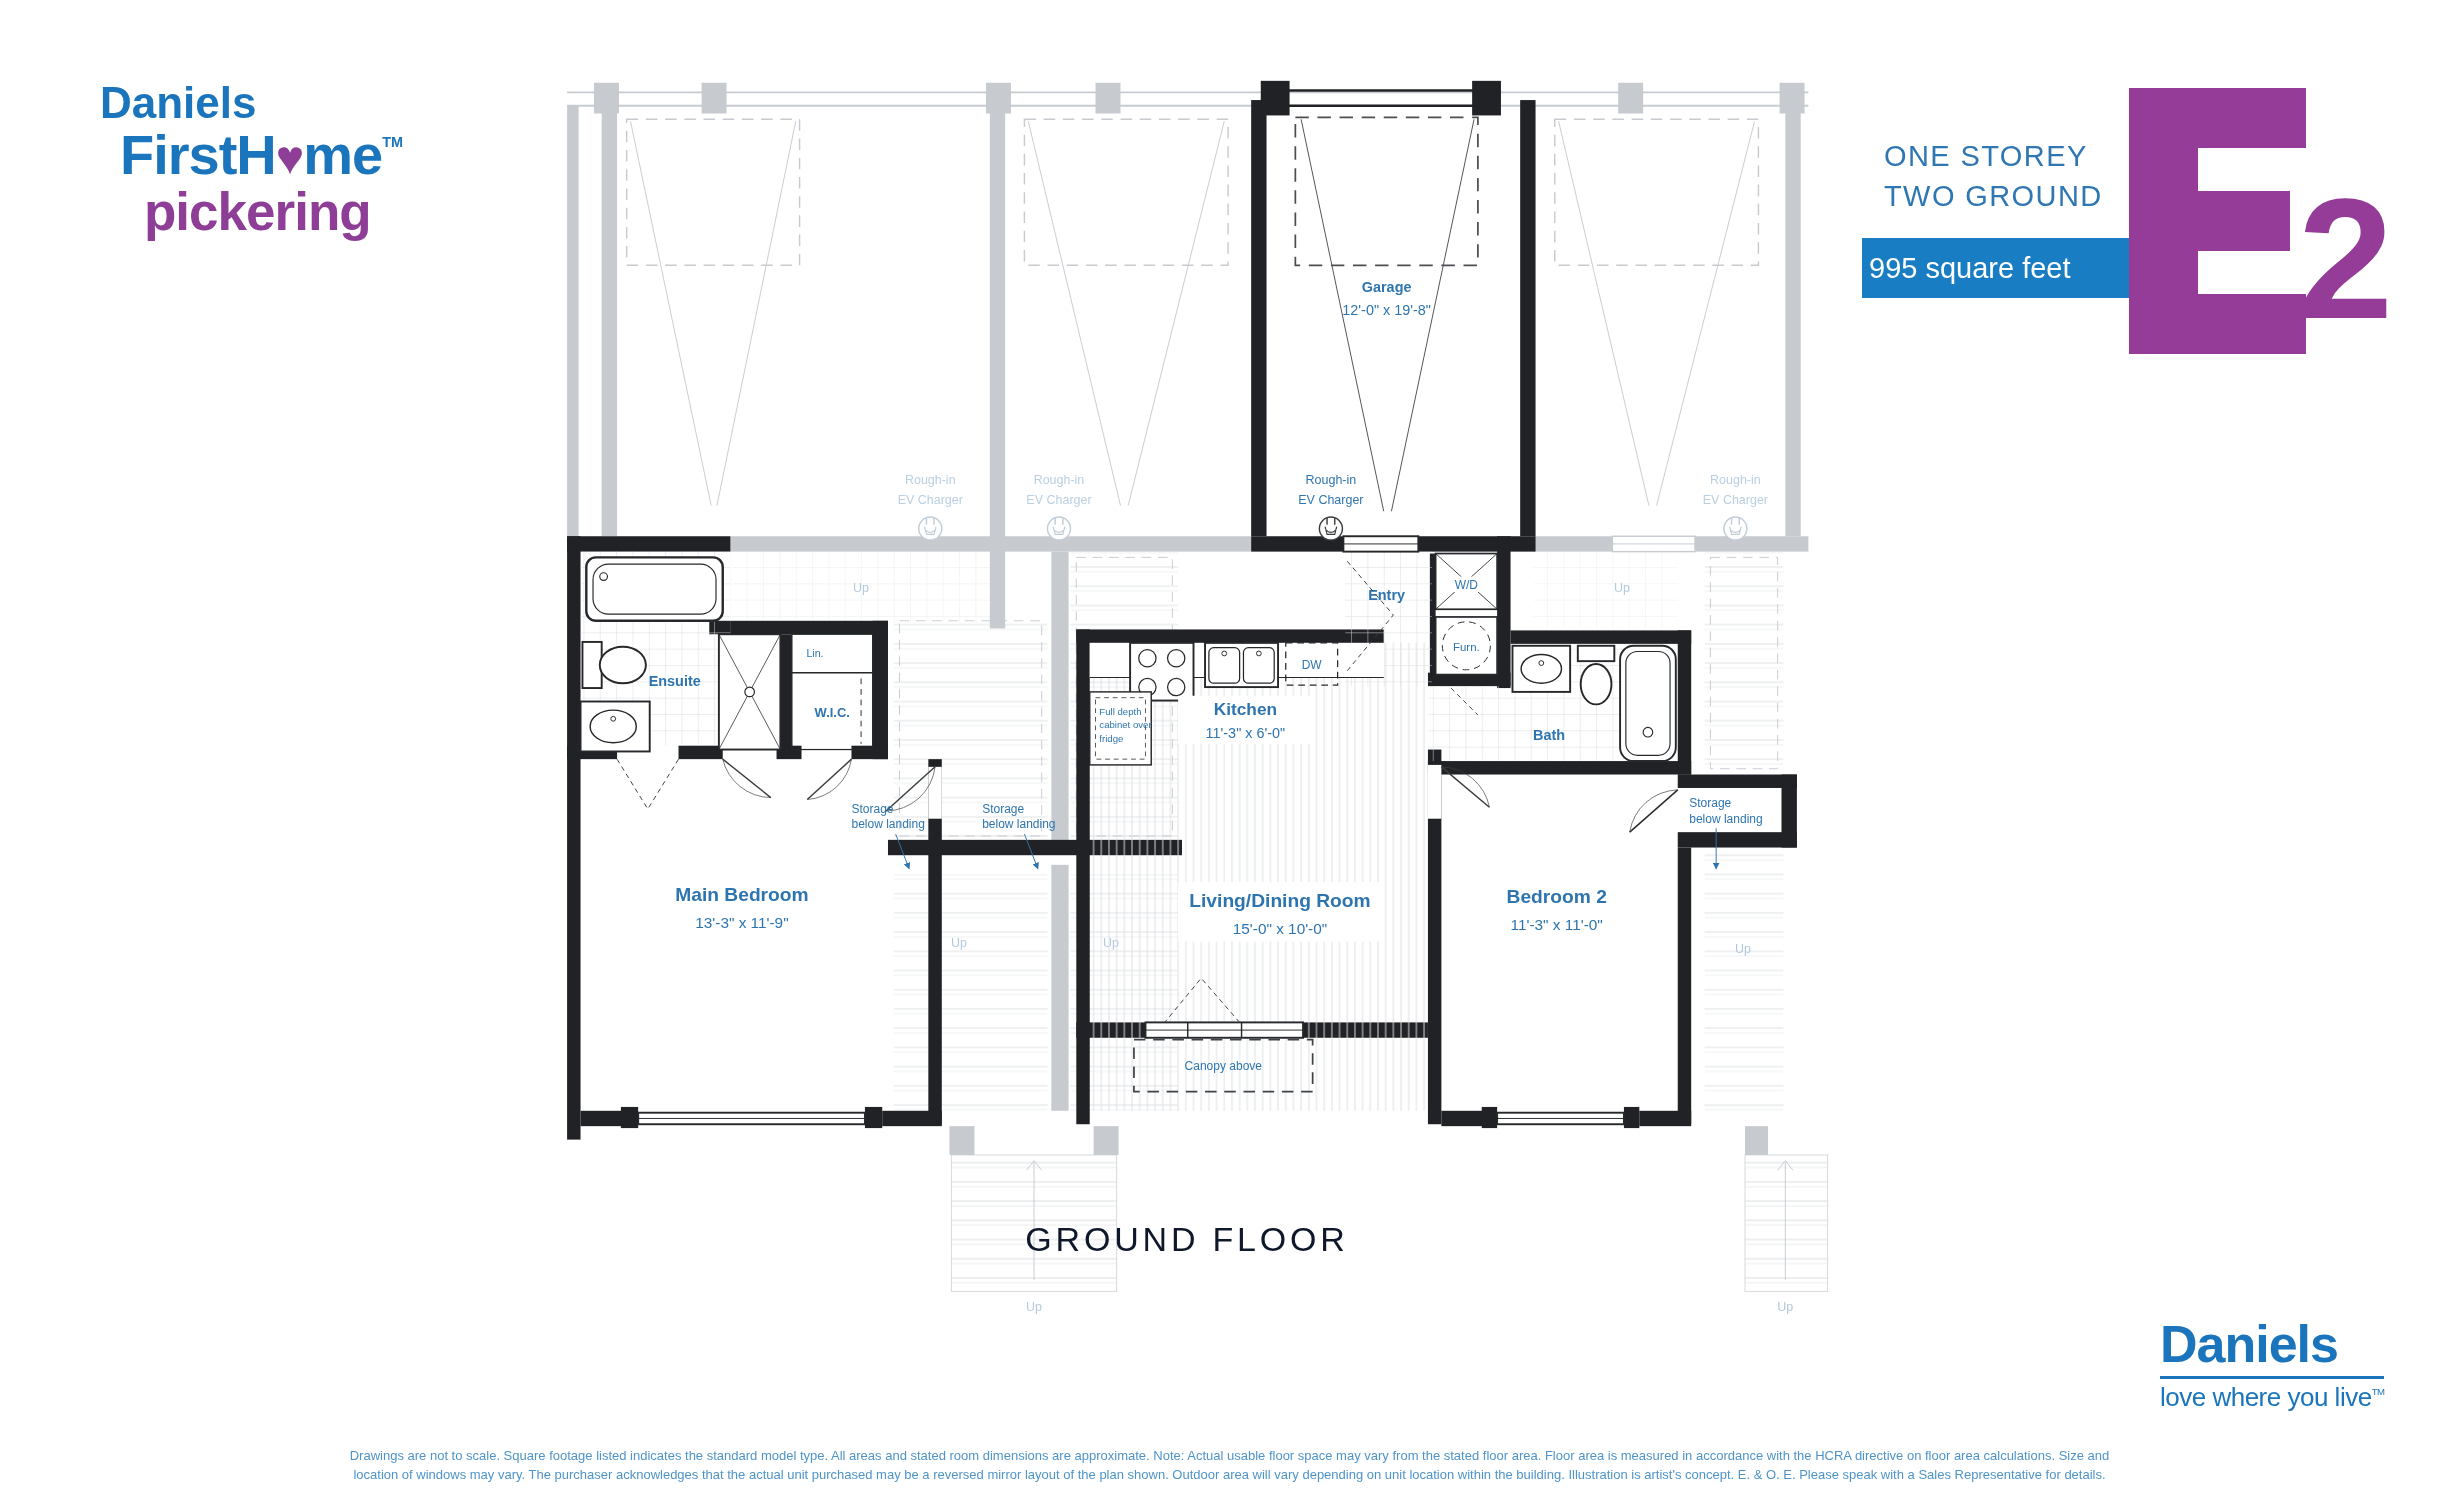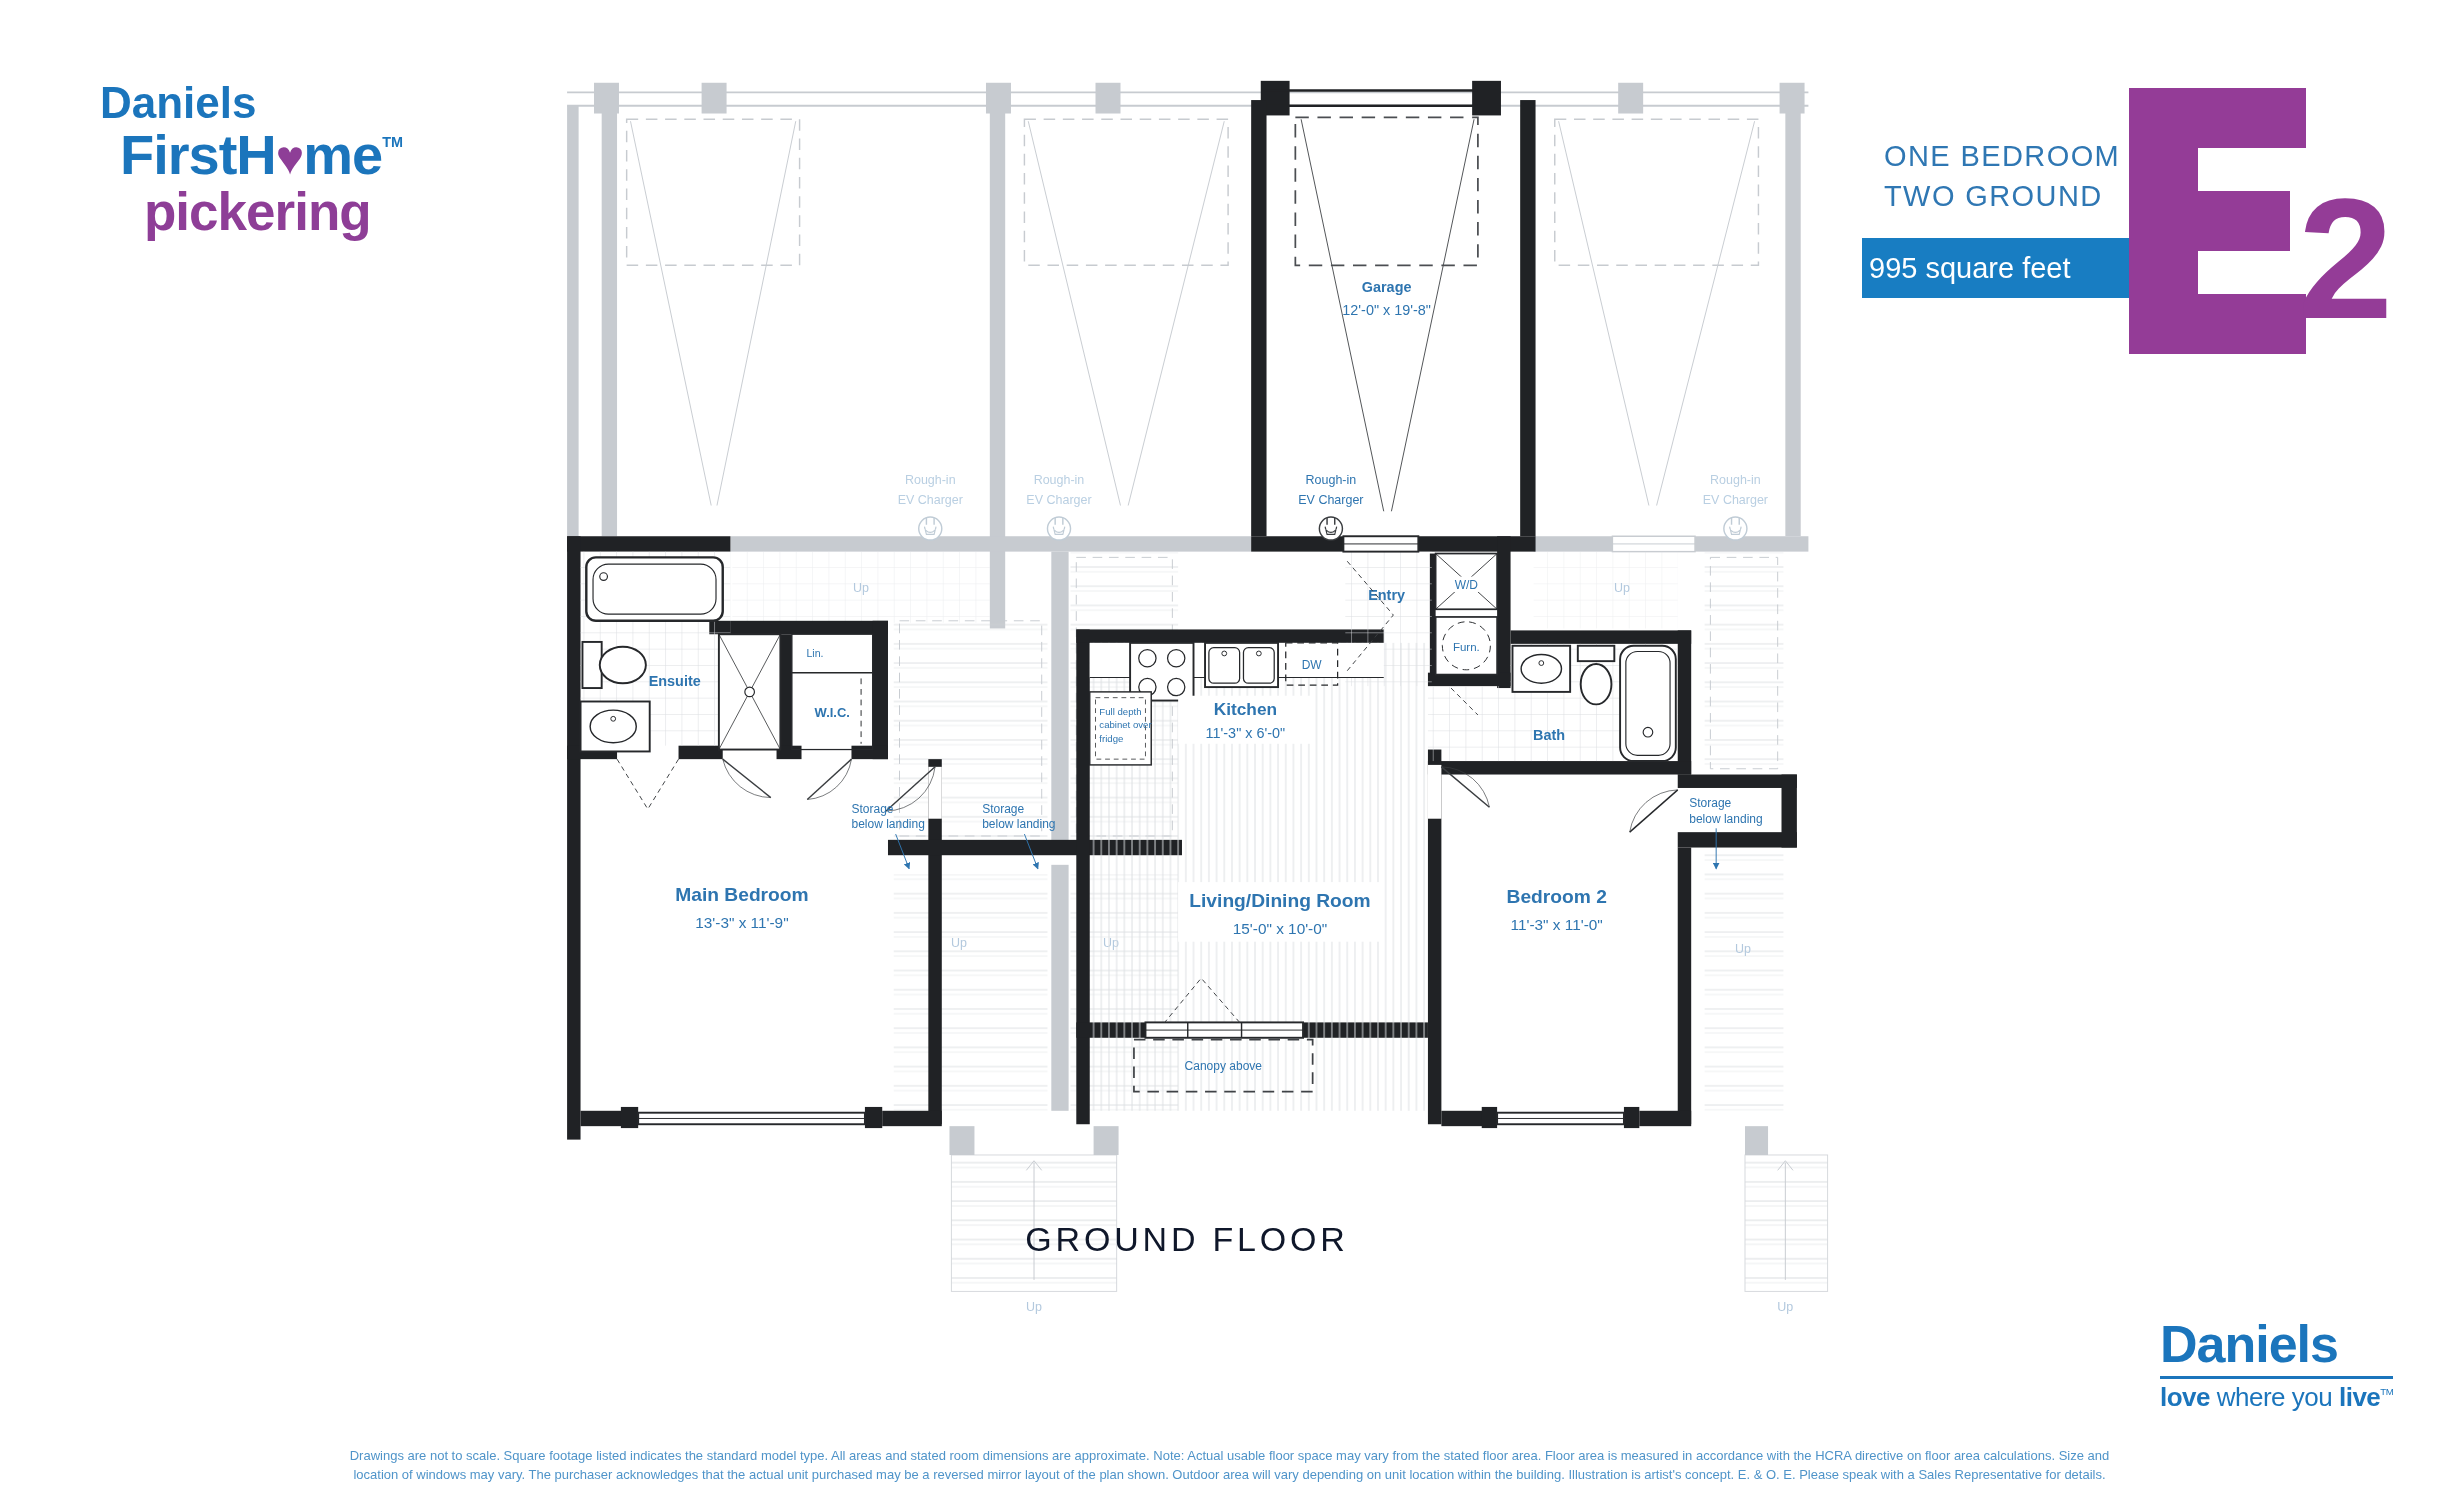--- a/index.html
+++ b/index.html
@@ -36,40 +36,40 @@
 
   
   .gfloor{position:absolute;left:961px;top:1220px;width:452px;text-align:center;color:#0f172a;
           font-size:34px;letter-spacing:3.8px;}
 
   
   .flogo{position:absolute;left:2160px;top:1318px;line-height:1;}
   .flogo .nm{color:#1b75bc;font-weight:bold;font-size:52px;letter-spacing:-1px;}
   .flogo .rule{height:2.9px;background:#1b75bc;margin-top:5.8px;}
   .flogo .tag{color:#1b75bc;font-size:26px;margin-top:5.8px;letter-spacing:-0.5px;}
-  .flogo .tag b{font-weight:bold;}
+  .flogo .tag b{font-weight:normal;}
   .flogo .tag sup{font-size:9.6px;vertical-align:11.5px;}
 
   
   .disc{position:absolute;left:317px;top:1446px;width:1825px;text-align:center;color:#4f94c9;
         font-size:13px;line-height:19px;}
 </style>
 </head>
 <body>
 
 <div id="canvas">
 
   <div class="brand">
     <div class="l1">Daniels</div>
     <div class="l2"><span>FirstH</span><span class="heart">♥</span><span>me</span><sup>TM</sup></div>
     <div class="l3">pickering</div>
   </div>
 
   <div class="ptype">
-    <div>ONE BEDROOM</div>
+    <div>ONE STOREY</div>
     <div>TWO GROUND</div>
   </div>
   <div class="banner">995 square feet</div>
 
   <div class="model">
     <div class="bar" style="left:0;top:0;width:69px;height:265px"></div>
     <div class="bar" style="left:0;top:0;width:177px;height:60px"></div>
     <div class="bar" style="left:0;top:103px;width:161px;height:60px"></div>
     <div class="bar" style="left:0;top:206px;width:177px;height:60px"></div>
     <div class="num">2</div>

